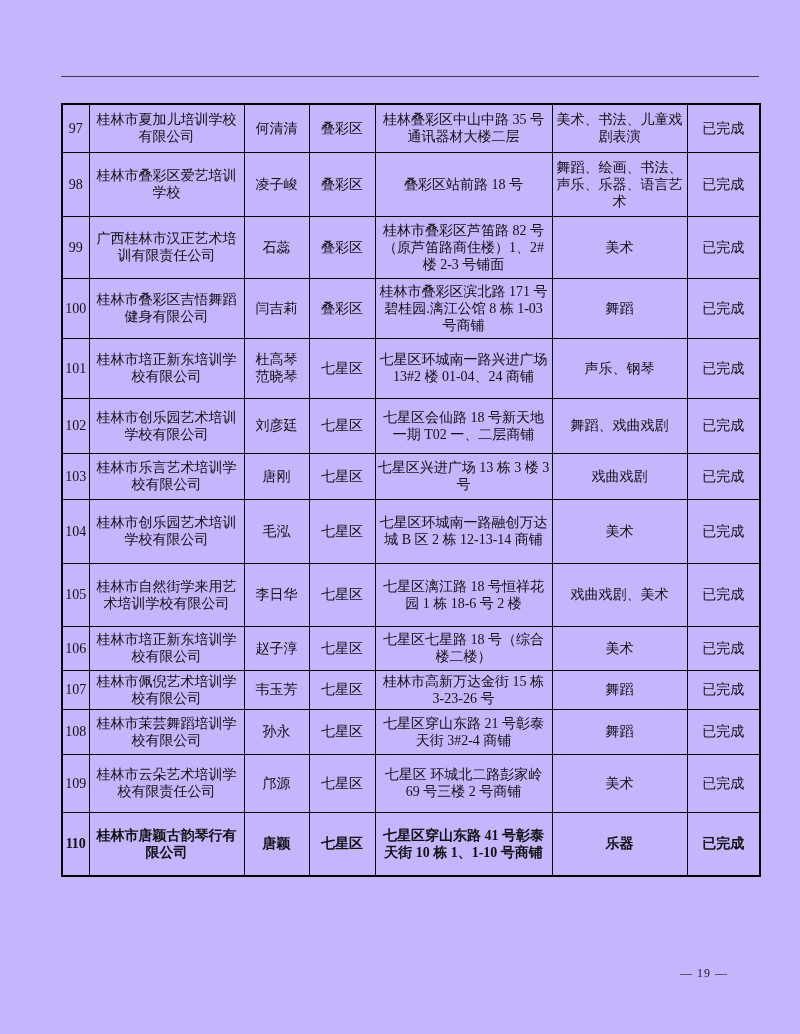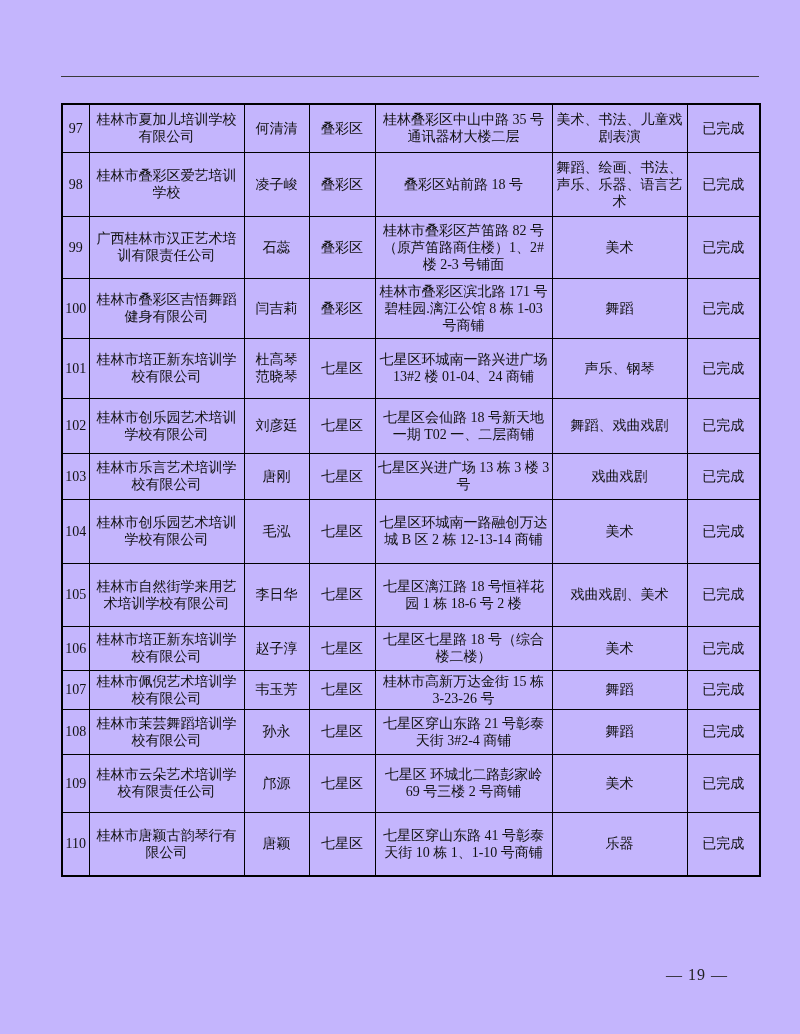--- a/index.html
+++ b/index.html
@@ -62,29 +62,29 @@
   tr.r:nth-child(4)  { height: 60px; }
   tr.r:nth-child(5)  { height: 60px; }
   tr.r:nth-child(6)  { height: 55px; margin-top: 12px; }
   tr.r:nth-child(7)  { height: 46px; margin-top: 21px; }
   tr.r:nth-child(8)  { height: 64px; }
   tr.r:nth-child(9)  { height: 63px; }
   tr.r:nth-child(10) { height: 44px; }
   tr.r:nth-child(11) { height: 38px; }
   tr.r:nth-child(12) { height: 45px; }
   tr.r:nth-child(13) { height: 58px; }
-  tr.r:nth-child(14) { height: 64px; }
+  tr.r:nth-child(14) { height: 64px; font-weight: bold; }
   tr.r:nth-child(15) { height: 56px; }
   .page-number {
     position: absolute;
     top: 966px;
     left: 0;
     width: 728px;
     text-align: right;
-    font-size: 16px;
+    font-size: 12px;
     color: #222222;
     letter-spacing: 1px;
   }
 </style>
 </head>
 <body>
 
 <div class="page">
 
   <div class="top-rule"></div>

